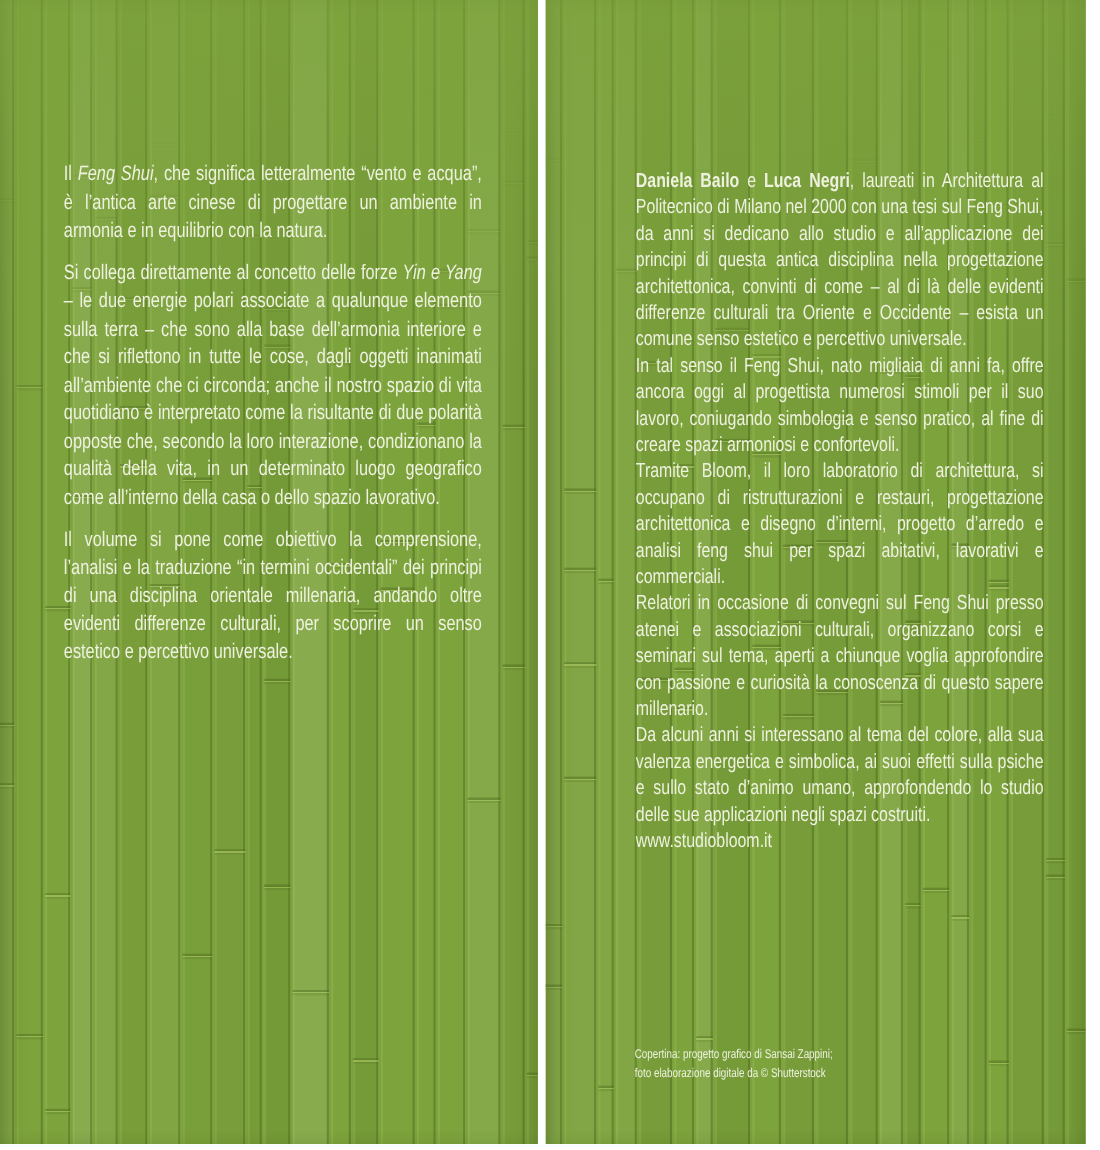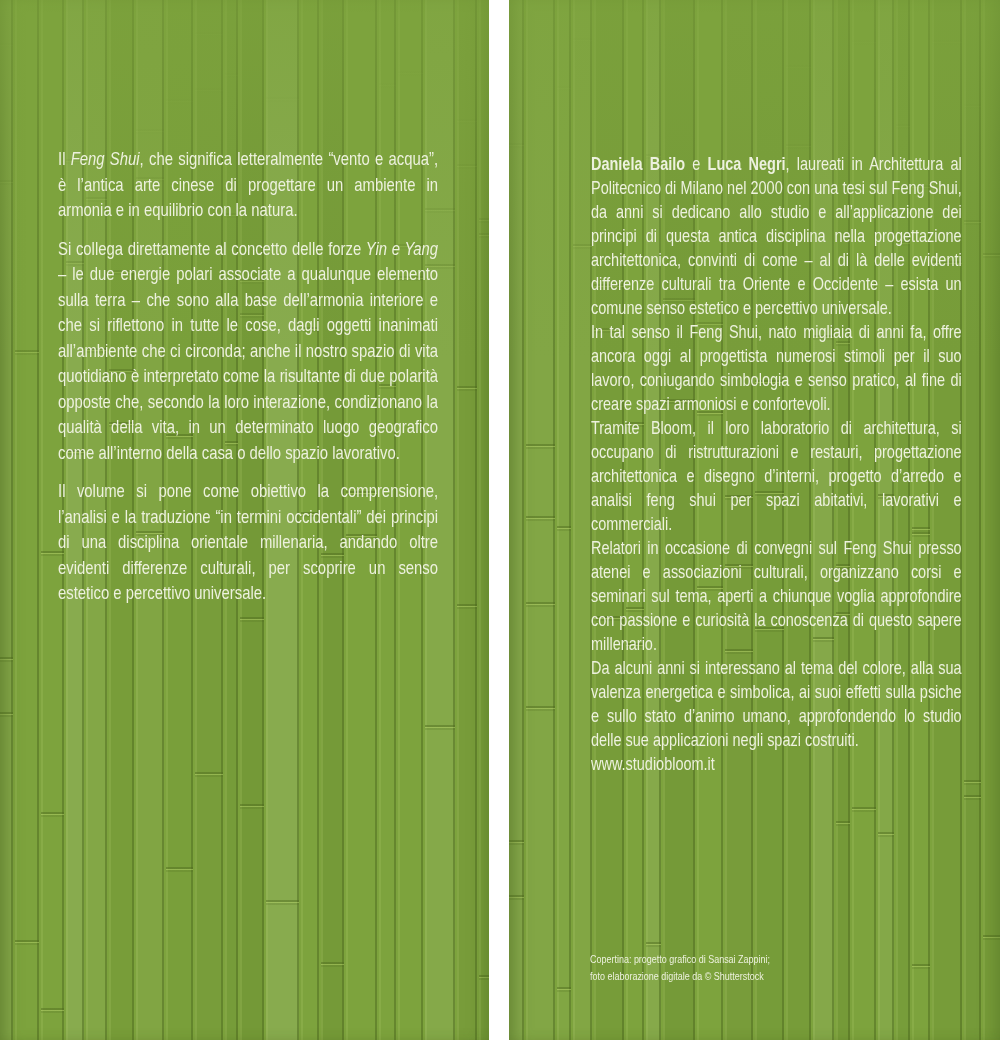--- a/index.html
+++ b/index.html
@@ -15,21 +15,21 @@
     overflow: hidden;
   }
   .panel {
     position: absolute;
     top: 0;
     height: 1040px;
     background-color: var(--green, #7da33d);
     overflow: hidden;
   }
   .panel.left  { left: 0;   width: 489px; }
-  .panel.right { left: 509px; width: 491px; }
+  .panel.right { left: 496px; width: 491px; }
 
   
   .panel::before {
     content: "";
     position: absolute; inset: 0;
     box-shadow: inset 14px 0 18px -10px rgba(66, 92, 24, 0.55),
                 inset -14px 0 18px -10px rgba(66, 92, 24, 0.40);
     pointer-events: none;
     z-index: 2;
   }

